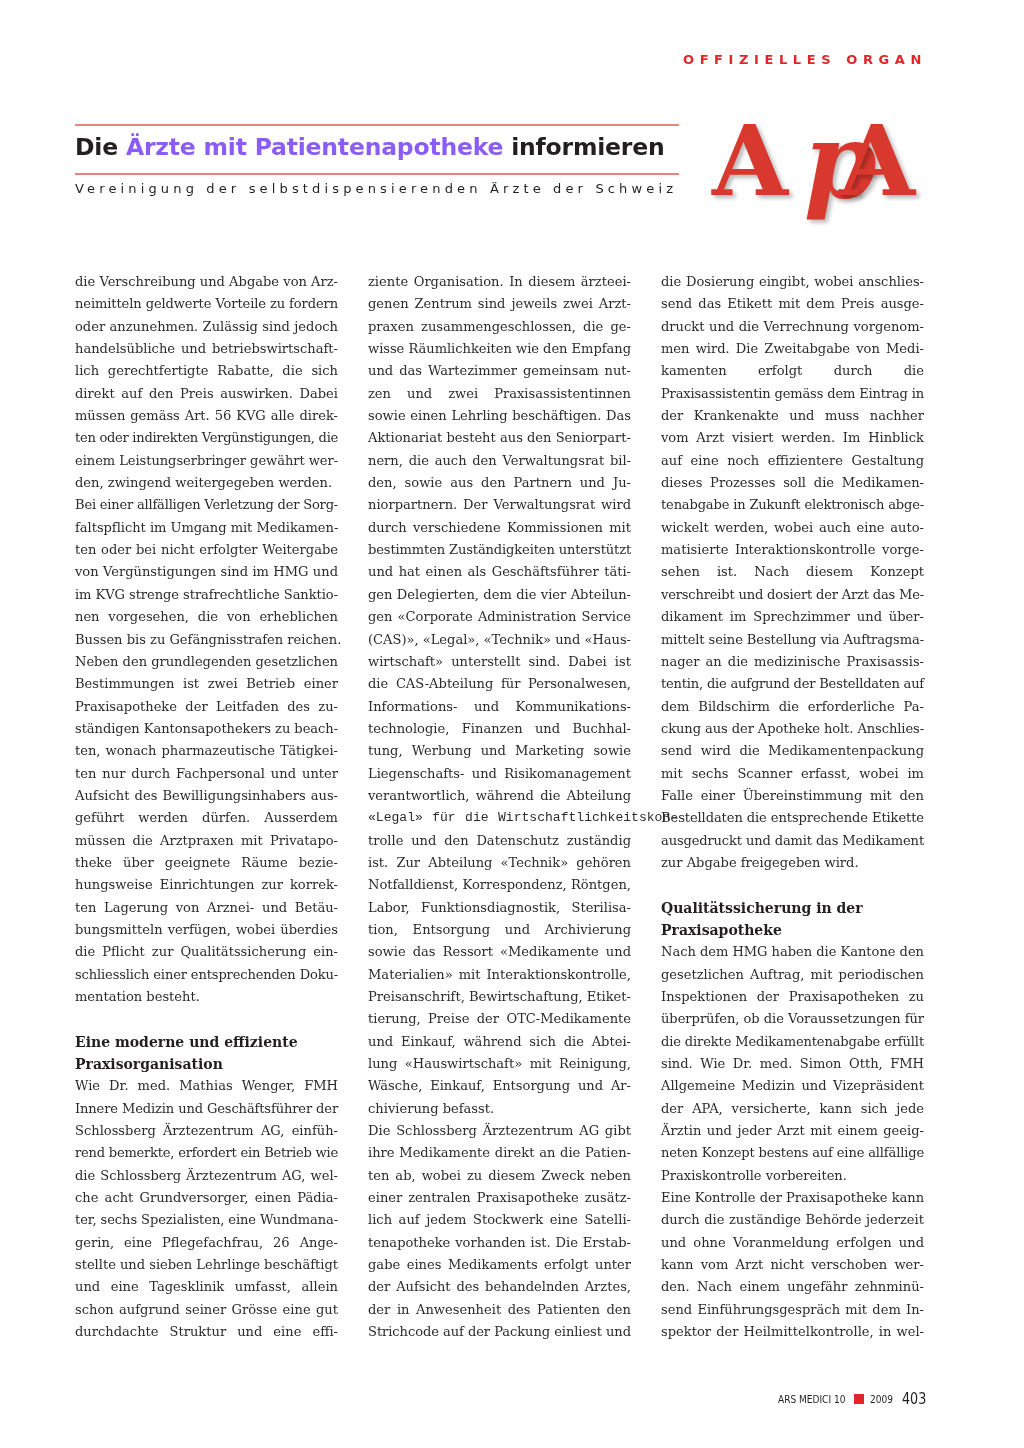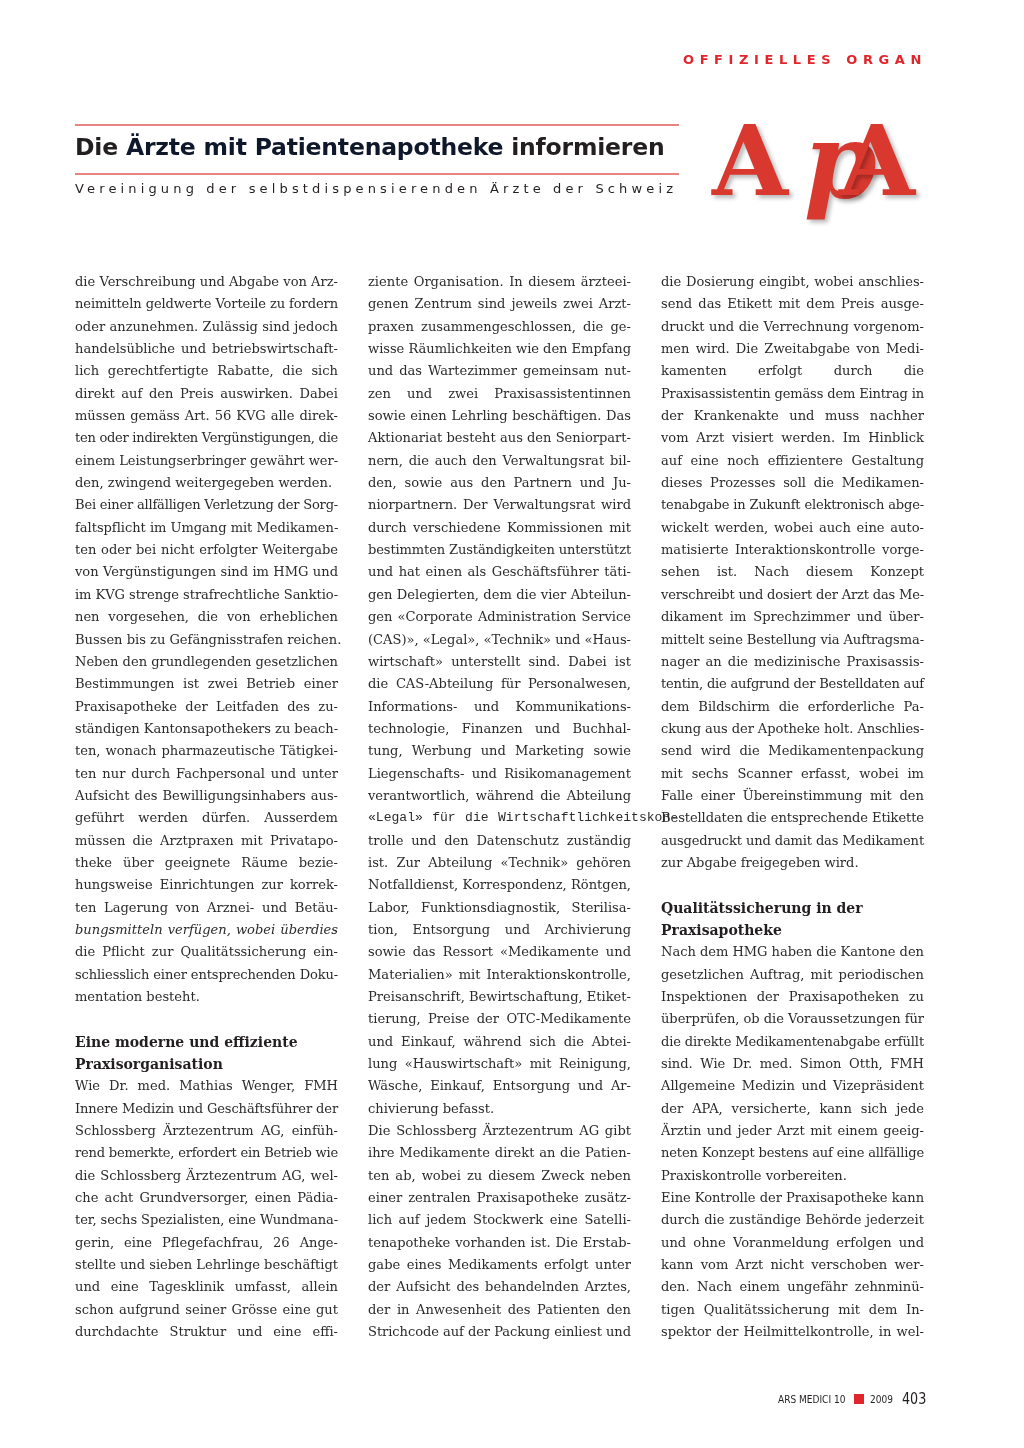--- a/index.html
+++ b/index.html
@@ -13,21 +13,21 @@
 
     .rule { position: absolute; left: 75px; width: 604px; height: 2px; background: #e8847f; }
     .rule.top { top: 124px; }
     .rule.mid { top: 173px; }
 
     .headline {
       position: absolute; left: 75px; top: 133px; width: 620px;
       font-family: "DejaVu Sans", sans-serif; font-weight: bold;
       font-size: 23.5px; letter-spacing: -0.2px; color: #231f20; white-space: nowrap;
     }
-    .headline .red { color: #0f172a; }
+    .headline .red { color: #8b5cf6; }
 
     .subhead {
       position: absolute; left: 75px; top: 181px;
       font-family: "DejaVu Sans", sans-serif; font-size: 13px;
       letter-spacing: 4.15px; color: #231f20; white-space: nowrap;
     }
 
     .logo {
       position: absolute; left: 712px; top: 112px; width: 230px; height: 120px;
       font-family: "DejaVu Serif", serif; font-weight: bold; color: #d9382f;
@@ -109,21 +109,21 @@
       <span class="line" style="display: block; word-spacing: 4.1875px;">Praxisapotheke der Leitfaden des zu-</span>
       <span class="line" style="display: block; letter-spacing: -0.0498311px;">ständigen Kantonsapothekers zu beach-</span>
       <span class="line" style="display: block; word-spacing: 0.859375px;">ten, wonach pharmazeutische Tätigkei-</span>
       <span class="line" style="display: block; word-spacing: 1.82187px;">ten nur durch Fachpersonal und unter</span>
       <span class="line" style="display: block; word-spacing: 0.963542px;">Aufsicht des Bewilligungsinhabers aus-</span>
       <span class="line" style="display: block; word-spacing: 10.0156px;">geführt werden dürfen. Ausserdem</span>
       <span class="line" style="display: block; word-spacing: 3.12109px;">müssen die Arztpraxen mit Privatapo-</span>
       <span class="line" style="display: block; word-spacing: 6.91016px;">theke über geeignete Räume bezie-</span>
       <span class="line" style="display: block; word-spacing: 2.83854px;">hungsweise Einrichtungen zur korrek-</span>
       <span class="line" style="display: block; word-spacing: 3.5625px;">ten Lagerung von Arznei- und Betäu-</span>
-      <span class="line" style="display: block; word-spacing: 0.973958px; font-style: italic;">bungsmitteln verfügen, wobei überdies</span>
+      <span class="line" style="display: block; word-spacing: 0.973958px;">bungsmitteln verfügen, wobei überdies</span>
       <span class="line" style="display: block; word-spacing: 2.86328px;">die Pflicht zur Qualitätssicherung ein-</span>
       <span class="line" style="display: block; letter-spacing: -0.136619px;">schliesslich einer entsprechenden Doku-</span>
       <span class="line last">mentation besteht.</span>
     </p>
     <div class="gap"></div>
     <h3>
       <span class="line last">Eine moderne und effiziente</span>
       <span class="line last">Praxisorganisation</span>
     </h3>
     <p>
@@ -242,21 +242,21 @@
       <span class="line" style="display: block; word-spacing: 1.30729px;">Ärztin und jeder Arzt mit einem geeig-</span>
       <span class="line" style="display: block; letter-spacing: -0.15282px;">neten Konzept bestens auf eine allfällige</span>
       <span class="line last">Praxiskontrolle vorbereiten.</span>
     </p>
     <p>
       <span class="line" style="display: block; letter-spacing: -0.0333059px;">Eine Kontrolle der Praxisapotheke kann</span>
       <span class="line" style="display: block; word-spacing: 0.375px;">durch die zuständige Behörde jederzeit</span>
       <span class="line" style="display: block; word-spacing: 3.03516px;">und ohne Voranmeldung erfolgen und</span>
       <span class="line" style="display: block; word-spacing: 3.05313px;">kann vom Arzt nicht verschoben wer-</span>
       <span class="line" style="display: block; word-spacing: 3.30078px;">den. Nach einem ungefähr zehnminü-</span>
-      <span class="line" style="display: block; word-spacing: 0.410156px;">tigen Qualitätssicherung mit dem In-</span>
+      <span class="line" style="display: block; word-spacing: 0.410156px;">send Einführungsgespräch mit dem In-</span>
       <span class="line" style="display: block; word-spacing: 0.988281px;">spektor der Heilmittelkontrolle, in wel-</span>
     </p>
   </div>
 
 <div class="footer">
   <span class="mag">ARS MEDICI 10</span>
   <span class="sq"></span>
   <span class="year">2009</span>
   <span class="pg">403</span>
 </div>

